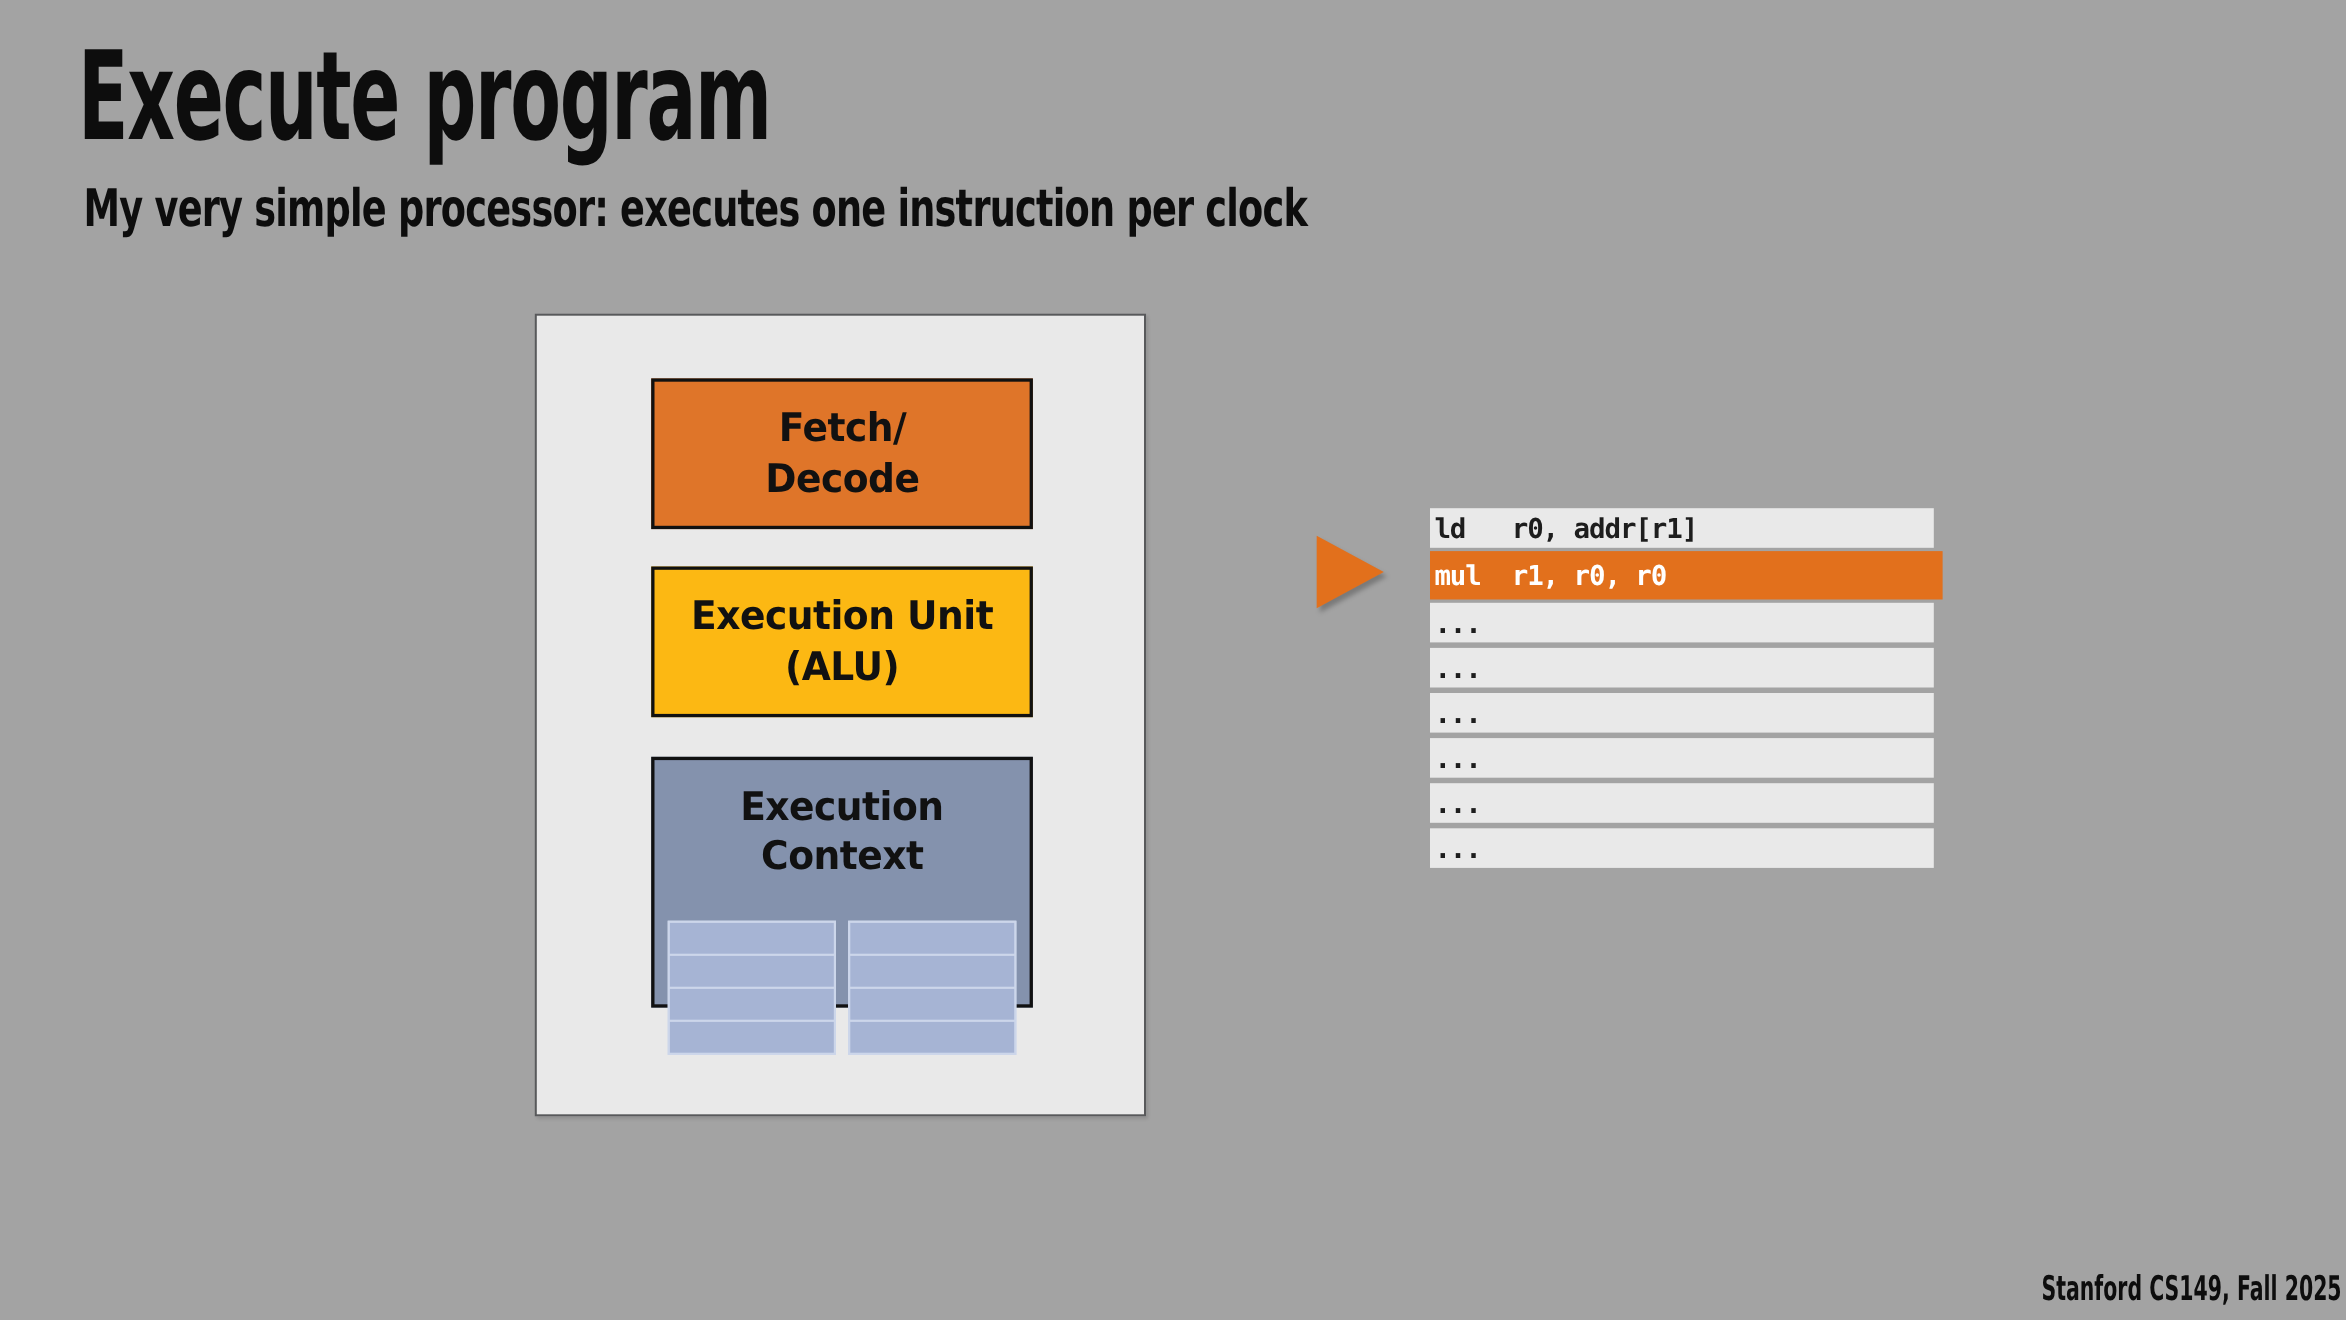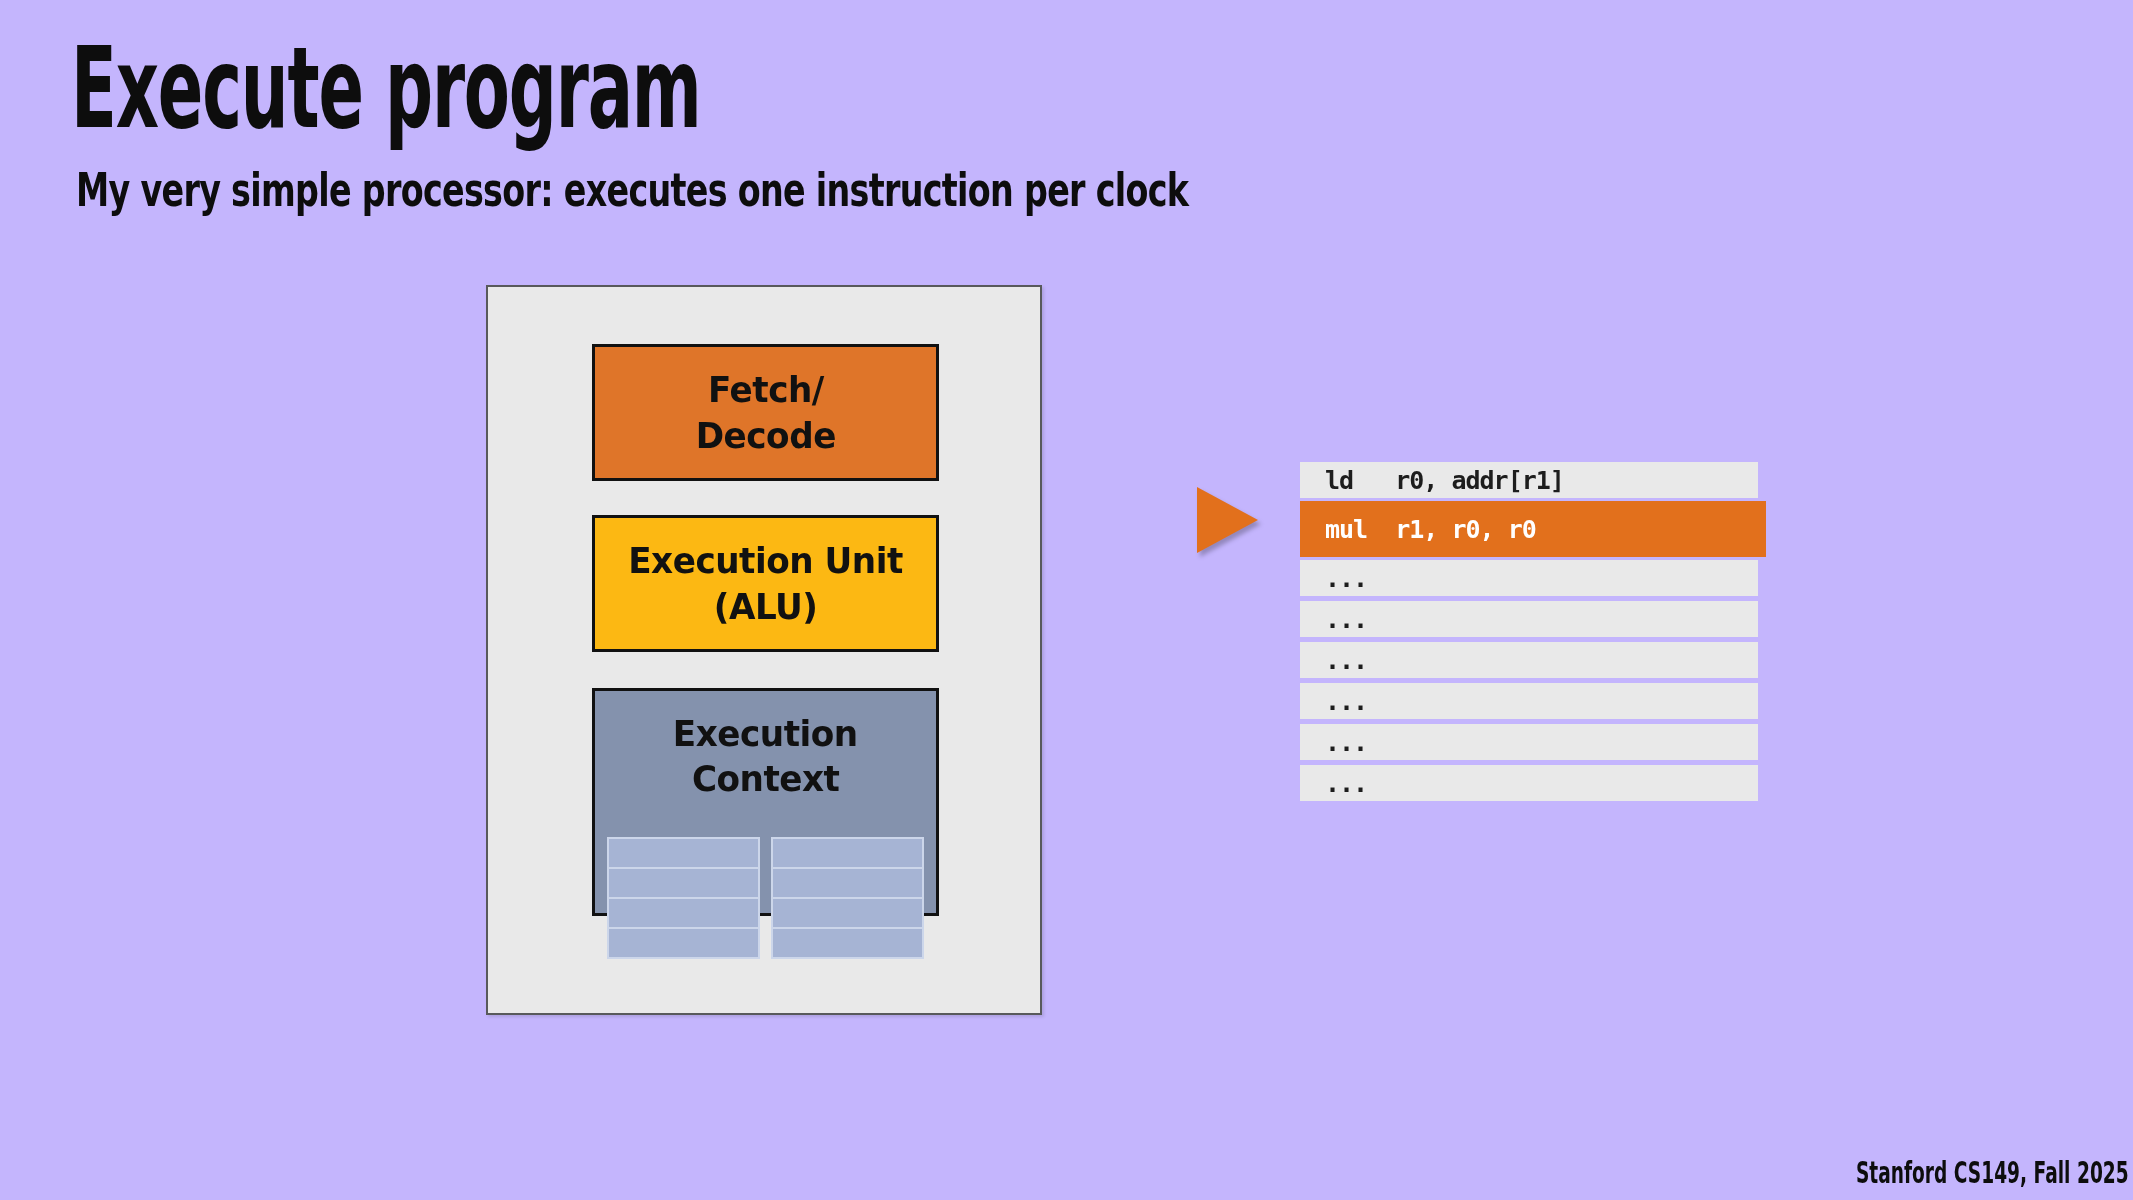--- a/index.html
+++ b/index.html
@@ -1,21 +1,21 @@
 <!DOCTYPE html>
 <html style="--fetch-fill: #df7529; --alu-fill: #fcb813; --context-fill: #8492ad; --register-fill: #a6b4d4; --register-line: #ccd6ea; --panel-fill: #e9e9e9; --panel-border: #58595b; --row-fill: #e9e9e9; --highlight-fill: #e2701c; --code-text: #1d1d1d;"><head>
 <meta charset="utf-8">
 <style>
   * { margin: 0; padding: 0; box-sizing: border-box; }
   html, body { background: #ffffff; }
   .slide {
     position: relative;
     width: 2133px;
     height: 1200px;
-    background: #c4b5fd;
+    background: #a3a3a3;
     overflow: hidden;
     font-family: "DejaVu Sans", "Liberation Sans", sans-serif;
     color: #111111;
   }
 
   
   .title {
     position: absolute;
     left: 71px;
     top: 30px;
@@ -134,27 +134,27 @@
     background: var(--row-fill, #e9e9e9);
     display: flex;
     align-items: center;
   }
   .inst-text {
     font-family: "DejaVu Sans Mono", "Liberation Mono", monospace;
     font-weight: bold;
     font-size: 25px;
     letter-spacing: -1px;
     white-space: pre;
-    padding-left: 25px;
+    padding-left: 4px;
     color: var(--code-text, #1d1d1d);
     line-height: 1;
   }
   .inst-row.active {
     width: 466px;
-    height: 56px;
+    height: 44px;
     margin: -2px 0;
     background: var(--highlight-fill, #e2701c);
   }
   .inst-row.active .inst-text { color: #ffffff; }
 </style>
 </head>
 <body>
 
 <div class="slide">
 

